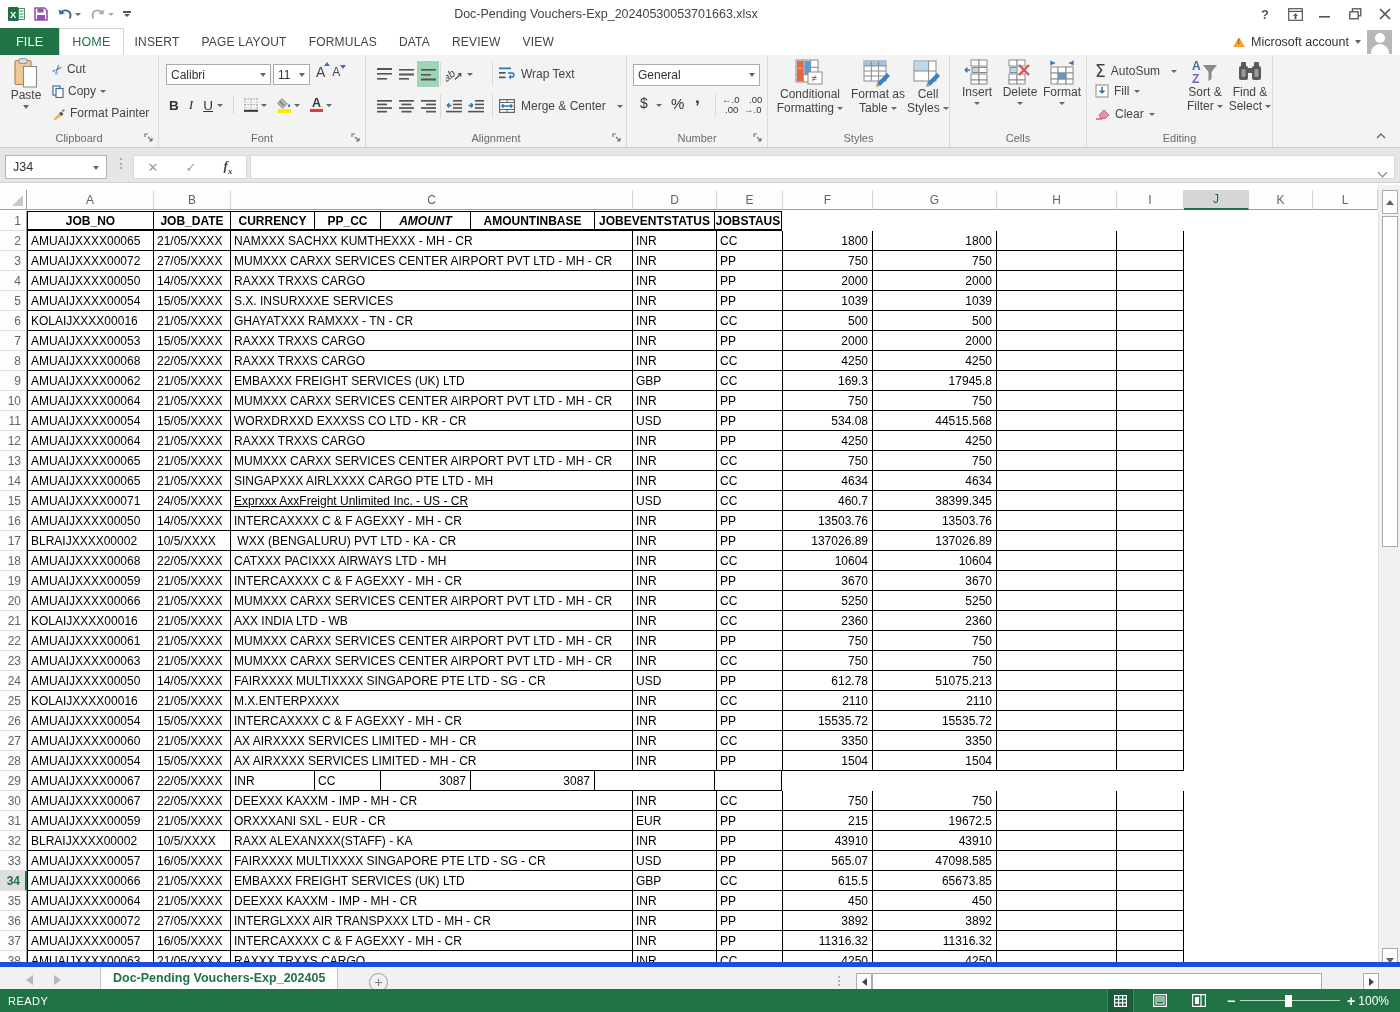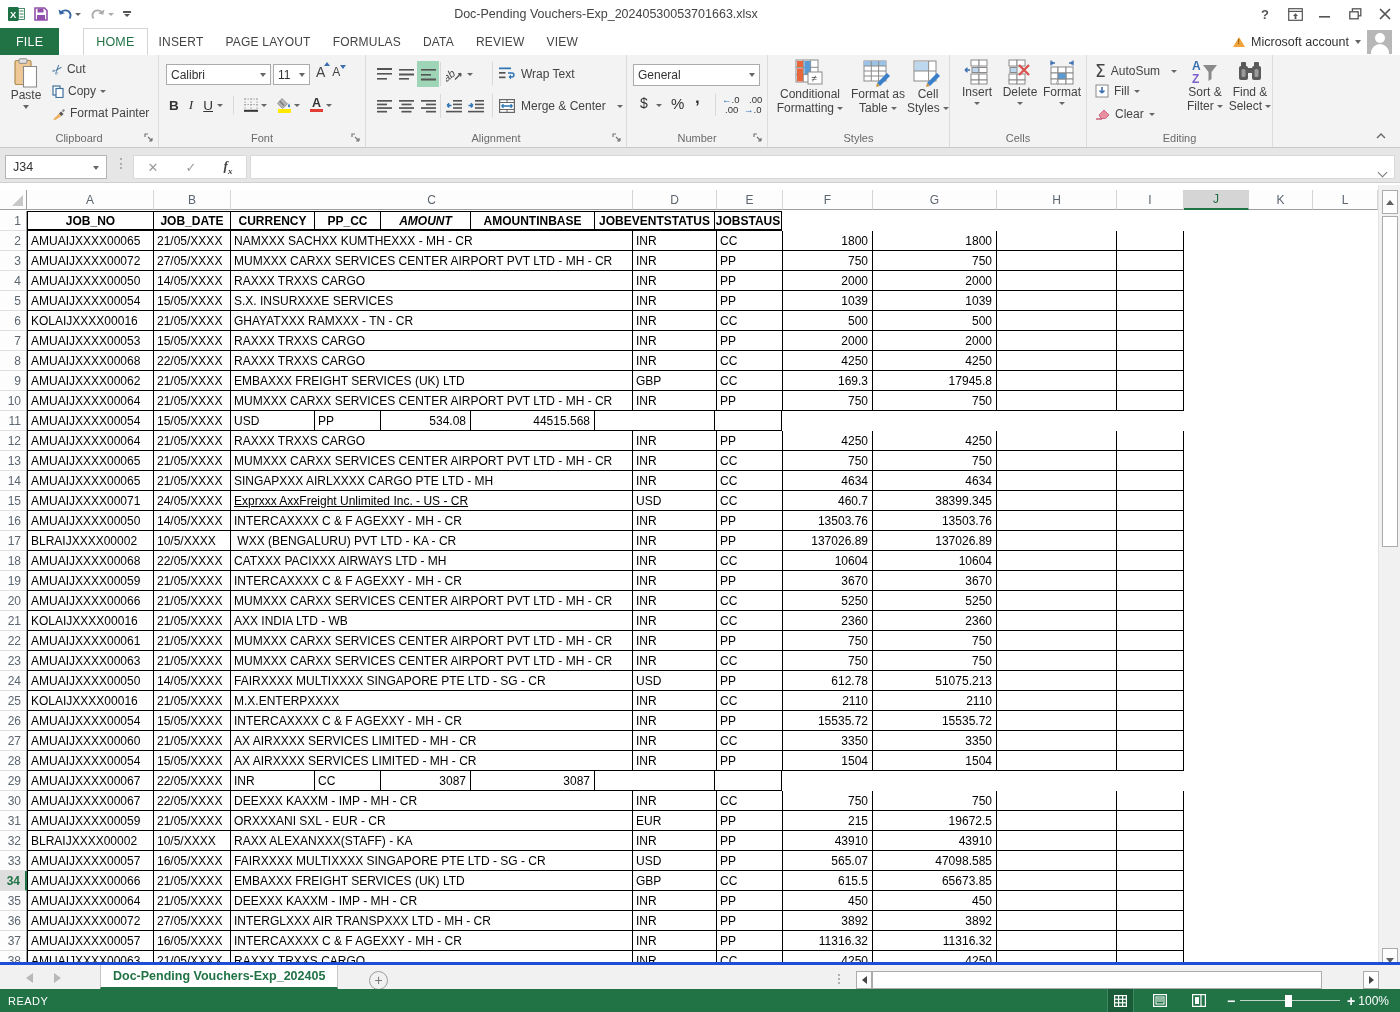--- a/index.html
+++ b/index.html
@@ -85,21 +85,21 @@
 .grow.r1 .cell.b { border-top:1px solid #000; border-bottom:2px solid #000; font-weight:bold; justify-content:center; padding:0; }
 
 
 #vscroll { position:absolute; right:0; top:2px; width:22px; height:777px; background:#f1f1f1; border-left:1px solid #e3e3e3; }
 #vscroll .sbtn { position:absolute; left:3px; width:16px; height:24px; background:#fdfdfd; border:1px solid #ababab; display:flex; align-items:center; justify-content:center; }
 #vs-up { top:5px; }
 #vs-down { top:763px; height:14px; }
 #vthumb { position:absolute; left:3px; top:31px; width:16px; height:331px; background:#fff; border:1px solid #ababab; }
 
 
-#sheettabs { top:962px; left:0; width:1400px; height:27px; background:#f1f1f1; border-top:3px solid #1d4ed8; }
+#sheettabs { top:962px; left:0; width:1400px; height:27px; background:#f1f1f1; border-top:5px solid #1d4ed8; }
 #tabnav { position:absolute; left:26px; top:0; height:26px; display:flex; align-items:center; gap:21px; }
 #tabnav .tn { width:0; height:0; }
 .tn.l { border-top:5px solid transparent; border-bottom:5px solid transparent; border-right:7px solid #b8b8b8; }
 .tn.r { border-top:5px solid transparent; border-bottom:5px solid transparent; border-left:7px solid #b8b8b8; }
 #wstab { position:absolute; left:100px; top:0; height:24px; margin-top:0; background:#fff; border-left:1px solid #c6c6c6; border-right:1px solid #c6c6c6; border-bottom:2px solid #217346; display:flex; align-items:center; padding:0 12px; font-size:12.5px; font-weight:bold; color:#217346; }
 #addsheet { position:absolute; left:369px; top:6px; width:19px; height:19px; border:1px solid #9c9c9c; border-radius:50%; color:#7a7a7a; font-size:14px; line-height:16px; text-align:center; }
 #tgrip { position:absolute; left:838px; top:9px; display:flex; flex-direction:column; gap:2px; align-items:center; } #tgrip i { width:2px; height:2px; background:#9a9a9a; border-radius:50%; }
 #hscroll { position:absolute; left:856px; top:6px; width:523px; height:18px; }
 #hs-left { position:absolute; left:0; top:0; width:16px; height:18px; background:#fdfdfd; border:1px solid #ababab; display:flex; align-items:center; justify-content:center; }
 #hthumb { position:absolute; left:16px; top:0; width:450px; height:18px; background:#fff; border:1px solid #ababab; }
@@ -189,21 +189,21 @@
       <svg width="12" height="12" viewBox="0 0 12 12">
         <path d="M1 1 L11 11 M11 1 L1 11" stroke="#555" stroke-width="1.7"></path>
       </svg>
     </span>
   </div>
 </div>
 
 <div class="abs" id="tabrow">
   <div id="tabs">
     <span class="rtab file">FILE</span>
-    <span class="rtab active" style="margin-left:24px;">HOME</span>
+    <span class="rtab active" style="margin-left:0;">HOME</span>
     <span class="rtab">INSERT</span>
     <span class="rtab">PAGE LAYOUT</span>
     <span class="rtab">FORMULAS</span>
     <span class="rtab">DATA</span>
     <span class="rtab">REVIEW</span>
     <span class="rtab">VIEW</span>
   </div>
   <div id="account">
     <span class="warn"></span>
     <span class="acct-label">Microsoft account</span>
@@ -811,20 +811,21 @@
         <div class="cell b txt" style="width: 120px;"></div>
         <div class="cell b txt" style="width: 67px;"></div>
         <div class="cell" style="width: 65px;"></div>
         <div class="cell" style="width: 64px;"></div>
         <div class="cell" style="width: 65px;"></div>
       </div>
       <div class="grow">
         <div class="rhead">11</div>
         <div class="cell b first txt" style="width: 127px;">AMUAIJXXXX00054</div>
         <div class="cell b txt" style="width: 77px;">15/05/XXXX</div>
+        <div class="cell b txt" style="width: 402px;">WORXDRXXD EXXXSS CO LTD - KR - CR</div>
         <div class="cell b txt" style="width: 84px;">USD</div>
         <div class="cell b txt" style="width: 66px;">PP</div>
         <div class="cell b num" style="width: 90px;">534.08</div>
         <div class="cell b num" style="width: 124px;">44515.568</div>
         <div class="cell b txt" style="width: 120px;"></div>
         <div class="cell b txt" style="width: 67px;"></div>
         <div class="cell" style="width: 65px;"></div>
         <div class="cell" style="width: 64px;"></div>
         <div class="cell" style="width: 65px;"></div>
       </div>

